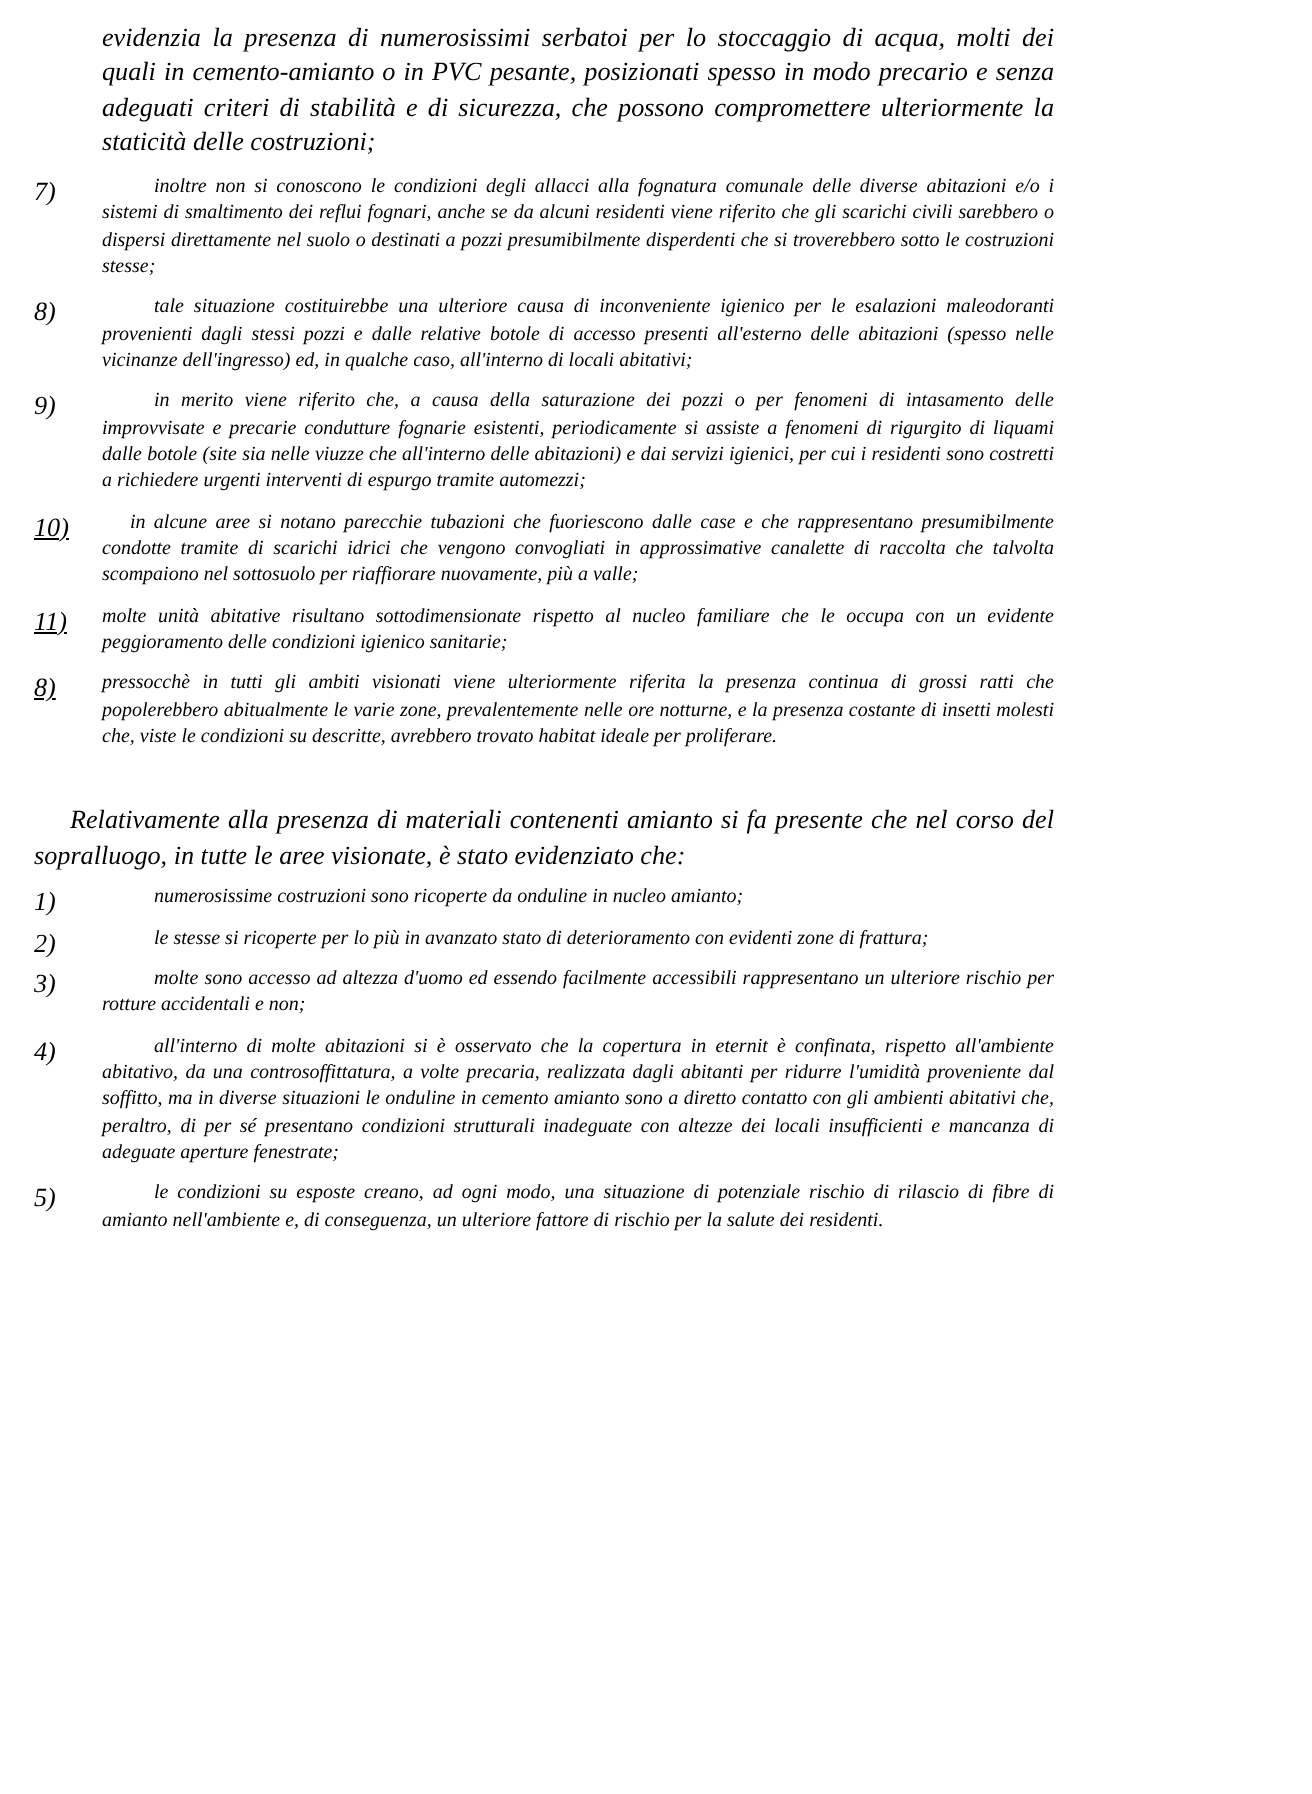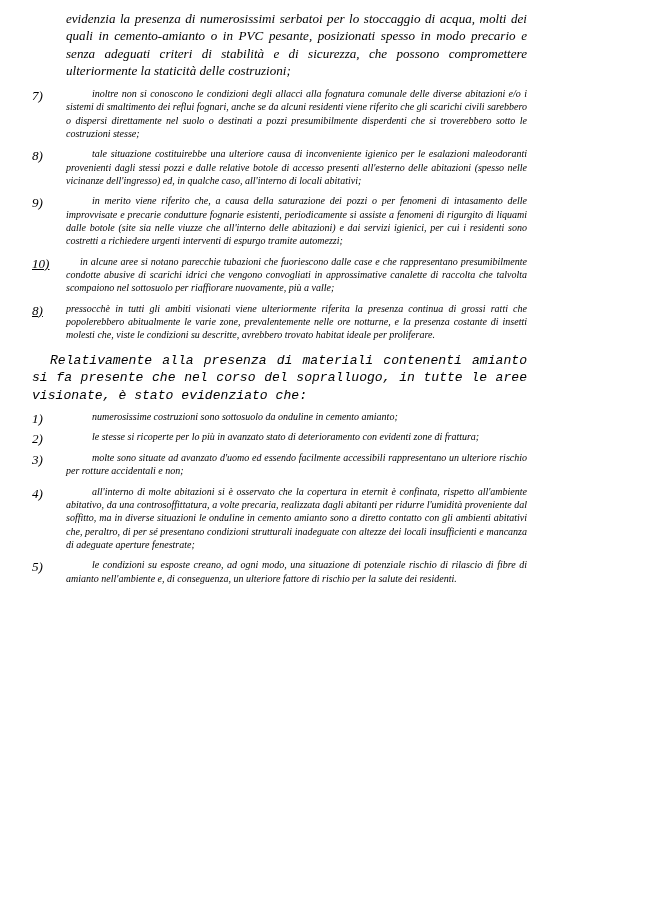--- a/index.html
+++ b/index.html
@@ -12,21 +12,21 @@
     height: 897px;
     font-family: "Liberation Serif", serif;
     color: #000000;
     overflow: hidden;
   }
   .page {
     position: relative;
     width: 567px;
     height: 897px;
     box-sizing: border-box;
-    padding: 10px 40px 0 32px;
+    padding: 10px 40px 0 17px;
   }
   .para {
     font-style: italic;
     font-size: 13.1px;
     line-height: 1.335;
     text-align: justify;
     margin: 0 0 6px 0;
   }
   
   .cont {
@@ -64,22 +64,21 @@
   }
   .indent-first-sm {
     text-indent: 14px;
   }
   
   .body-para {
     text-indent: 18px;
     margin-bottom: 6px;
   }
   .gap-before {
-    margin-top: 10px;
-    font-family: Liberation Mono, monospace;
+    margin-top: 26px;
   }
 </style>
 </head>
 <body>
 
 <div class="page">
 
   <p class="para cont">evidenzia la presenza di numerosissimi serbatoi per lo stoccaggio di acqua, molti dei quali in cemento-amianto o in PVC pesante, posizionati spesso in modo precario e senza adeguati criteri di stabilità e di sicurezza, che possono compromettere ulteriormente la staticità delle costruzioni;</p>
 
   <div class="item">
@@ -92,44 +91,48 @@
     <span class="txt para indent-first">tale situazione costituirebbe una ulteriore causa di inconveniente igienico per le esalazioni maleodoranti provenienti dagli stessi pozzi e dalle relative botole di accesso presenti all'esterno delle abitazioni (spesso nelle vicinanze dell'ingresso) ed, in qualche caso, all'interno di locali abitativi;</span>
   </div>
 
   <div class="item">
     <span class="num">9)</span>
     <span class="txt para indent-first">in merito viene riferito che, a causa della saturazione dei pozzi o per fenomeni di intasamento delle improvvisate e precarie condutture fognarie esistenti, periodicamente si assiste a fenomeni di rigurgito di liquami dalle botole (site sia nelle viuzze che all'interno delle abitazioni) e dai servizi igienici, per cui i residenti sono costretti a richiedere urgenti interventi di espurgo tramite automezzi;</span>
   </div>
 
   <div class="item">
     <span class="num wide">10)</span>
-    <span class="txt para indent-first-sm">in alcune aree si notano parecchie tubazioni che fuoriescono dalle case e che rappresentano presumibilmente condotte abusive di scarichi idrici che vengono convogliati in approssimative canalette di raccolta che talvolta scompaiono nel sottosuolo per riaffiorare nuovamente, più a valle;</span>
+    <span class="txt para indent-first-sm">in alcune aree si notano parecchie tubazioni che fuoriescono dalle case e che rappresentano presumibilmente condotte tramite di scarichi idrici che vengono convogliati in approssimative canalette di raccolta che talvolta scompaiono nel sottosuolo per riaffiorare nuovamente, più a valle;</span>
   </div>
 
+  <div class="item">
+    <span class="num wide">11)</span>
+    <span class="txt para">molte unità abitative risultano sottodimensionate rispetto al nucleo familiare che le occupa con un evidente peggioramento delle condizioni igienico sanitarie;</span>
+  </div>
 
   <div class="item">
     <span class="num wide">8)</span>
     <span class="txt para">pressocchè in tutti gli ambiti visionati viene ulteriormente riferita la presenza continua di grossi ratti che popolerebbero abitualmente le varie zone, prevalentemente nelle ore notturne, e la presenza costante di insetti molesti che, viste le condizioni su descritte, avrebbero trovato habitat ideale per proliferare.</span>
   </div>
 
   <p class="para body-para gap-before">Relativamente alla presenza di materiali contenenti amianto si fa presente che nel corso del sopralluogo, in tutte le aree visionate, è stato evidenziato che:</p>
 
   <div class="item">
     <span class="num">1)</span>
-    <span class="txt para indent-first">numerosissime costruzioni sono sottosuolo da onduline in cemento amianto;</span>
+    <span class="txt para indent-first">numerosissime costruzioni sono ricoperte da onduline in nucleo amianto;</span>
   </div>
 
   <div class="item">
     <span class="num">2)</span>
     <span class="txt para indent-first">le stesse si ricoperte per lo più in avanzato stato di deterioramento con evidenti zone di frattura;</span>
   </div>
 
   <div class="item">
     <span class="num">3)</span>
-    <span class="txt para indent-first">molte sono situate ad avanzato d'uomo ed essendo facilmente accessibili rappresentano un ulteriore rischio per rotture accidentali e non;</span>
+    <span class="txt para indent-first">molte sono accesso ad altezza d'uomo ed essendo facilmente accessibili rappresentano un ulteriore rischio per rotture accidentali e non;</span>
   </div>
 
   <div class="item">
     <span class="num">4)</span>
     <span class="txt para indent-first">all'interno di molte abitazioni si è osservato che la copertura in eternit è confinata, rispetto all'ambiente abitativo, da una controsoffittatura, a volte precaria, realizzata dagli abitanti per ridurre l'umidità proveniente dal soffitto, ma in diverse situazioni le onduline in cemento amianto sono a diretto contatto con gli ambienti abitativi che, peraltro, di per sé presentano condizioni strutturali inadeguate con altezze dei locali insufficienti e mancanza di adeguate aperture fenestrate;</span>
   </div>
 
   <div class="item">
     <span class="num">5)</span>
     <span class="txt para indent-first">le condizioni su esposte creano, ad ogni modo, una situazione di potenziale rischio di rilascio di fibre di amianto nell'ambiente e, di conseguenza, un ulteriore fattore di rischio per la salute dei residenti.</span>

